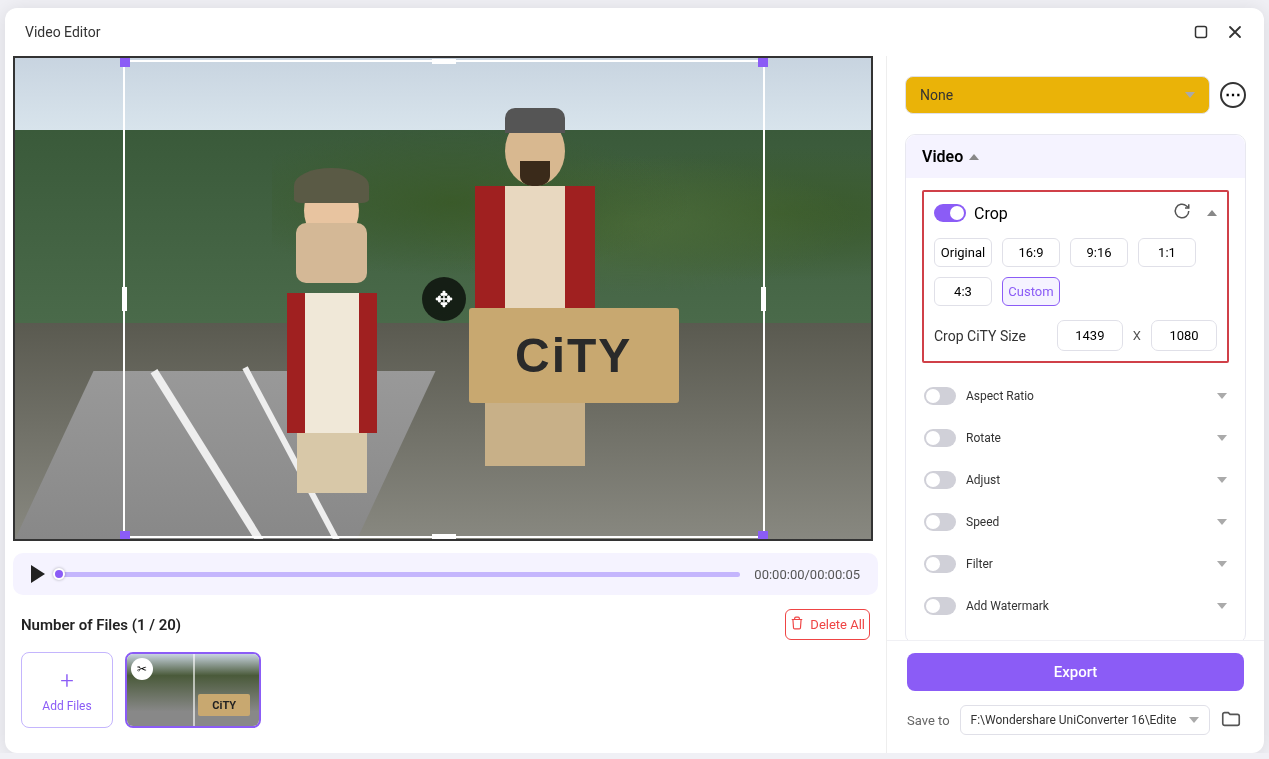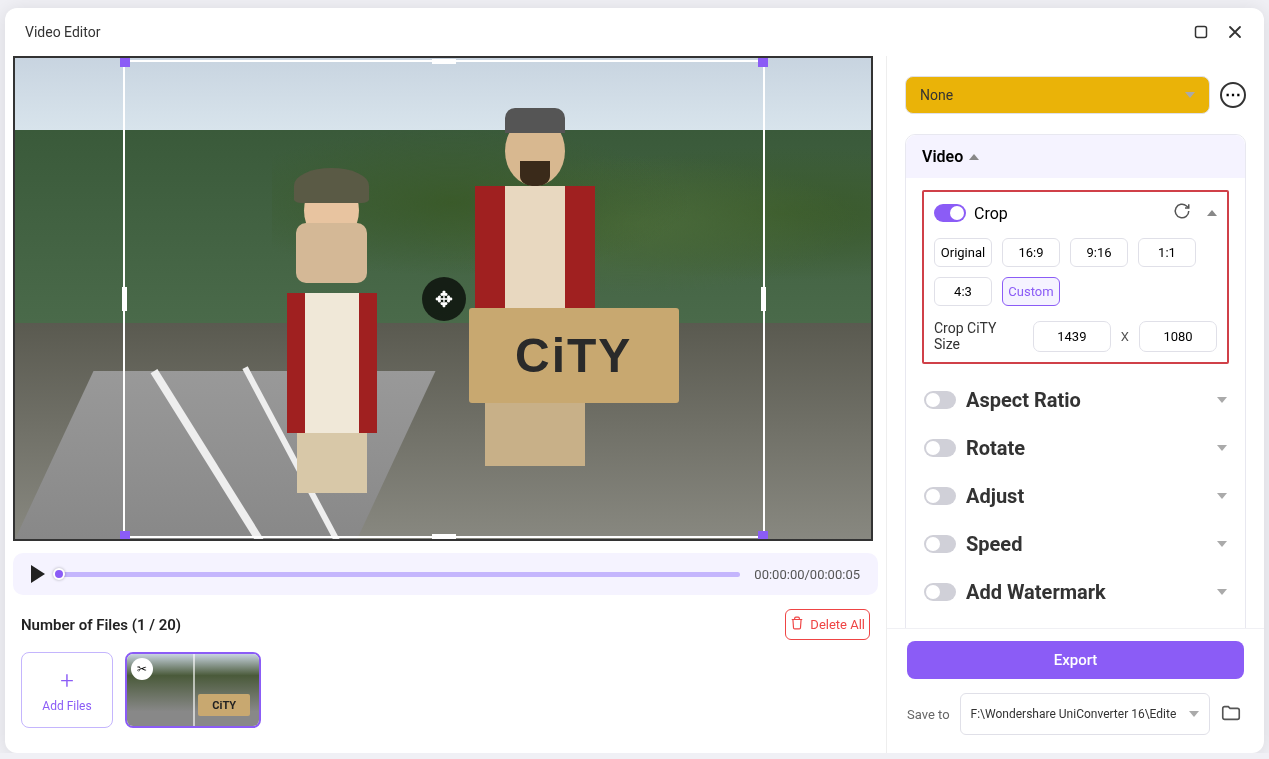--- a/index.html
+++ b/index.html
@@ -81,31 +81,31 @@
 .toggle::after { content: ""; position: absolute; right: 2px; top: 2px; width: 14px; height: 14px; background: #fff; border-radius: 50%; }
 .toggle.off { background: #d0d0d8; }
 .toggle.off::after { left: 2px; right: auto; }
 .crop-row-top-right { display: flex; gap: 16px; align-items: center; }
 .icon-btn { cursor: pointer; font-size: 16px; color: #555; }
 .preset-btns { display: flex; flex-wrap: wrap; gap: 10px; margin-bottom: 14px; }
 .preset-btn { border: 1px solid #e0e0e8; border-radius: 6px; padding: 6px 0; font-size: 13px; cursor: pointer; background: #fff; width: 58px; text-align: center; }
 .preset-btn.active { border-color: #8b5cf6; color: #8b5cf6; background: #f5f3ff; }
 .crop-size-row { display: flex; align-items: center; gap: 10px; }
 .crop-size-label { flex: 1; font-size: 14px; color: #333; }
-.size-input { width: 78px; border: 1px solid #e0e0e8; border-radius: 7px; padding: 7px 0; text-align: center; font-size: 13px; }
+.size-input { width: 66px; border: 1px solid #e0e0e8; border-radius: 7px; padding: 7px 0; text-align: center; font-size: 13px; }
 .x-sep { font-size: 13px; color: #555; }
 .effect-row { display: flex; align-items: center; justify-content: space-between; padding: 12px 2px; }
-.effect-left { display: flex; align-items: center; gap: 10px; font-size: 20px; color: #333; font-weight: bold; }
+.effect-left { display: flex; align-items: center; gap: 10px; font-size: 12px; color: #333; }
 .chevron-down { width: 0; height: 0; border-left: 5px solid transparent; border-right: 5px solid transparent; border-top: 6px solid #aaa; }
 .chevron-up { width: 0; height: 0; border-left: 5px solid transparent; border-right: 5px solid transparent; border-bottom: 6px solid #888; }
 .bottom-bar { padding: 12px 20px 18px 20px; border-top: 1px solid #f0f0f4; }
 .export-btn { width: 100%; background: #8b5cf6; color: #fff; border: none; padding: 10px; border-radius: 8px; font-size: 15px; font-weight: 500; cursor: pointer; }
 .save-row { display: flex; align-items: center; margin-top: 14px; gap: 10px; }
 .save-label { font-size: 13px; color: #666; }
-.save-dropdown { flex: 1; border: 1px solid #e0e0e8; border-radius: 6px; padding: 13px 10px; font-size: 12px; color: #333; display: flex; justify-content: space-between; align-items: center; cursor: pointer; overflow: hidden; }
+.save-dropdown { flex: 1; border: 1px solid #e0e0e8; border-radius: 6px; padding: 7px 10px; font-size: 12px; color: #333; display: flex; justify-content: space-between; align-items: center; cursor: pointer; overflow: hidden; }
 .save-dropdown span:first-child { white-space: nowrap; overflow: hidden; }
 .folder-btn { width: 24px; height: 24px; cursor: pointer; color:#555; }
 </style>
 </head>
 <body>
 
 <div class="window">
   <div class="titlebar">
     <div class="titlebar-title">Video Editor</div>
     <div class="titlebar-controls">
@@ -270,28 +270,28 @@
                 <div class="effect-row">
                   <div class="effect-left">
                     <div class="toggle off"></div>
                     <span>Speed</span>
                   </div>
                   <span class="chevron-down"></span>
                 </div>
                 <div class="effect-row">
                   <div class="effect-left">
                     <div class="toggle off"></div>
+                    <span>Filter</span>
+                  </div>
+                  <span class="chevron-down"></span>
+                </div>
+                <div class="effect-row">
+                  <div class="effect-left">
+                    <div class="toggle off"></div>
                     <span>Add Watermark</span>
-                  </div>
-                  <span class="chevron-down"></span>
-                </div>
-                <div class="effect-row">
-                  <div class="effect-left">
-                    <div class="toggle off"></div>
-                    <span>Filter</span>
                   </div>
                   <span class="chevron-down"></span>
                 </div>
               </div>
           </div>
         </div>
 
       </div>
 
       <div class="bottom-bar">

